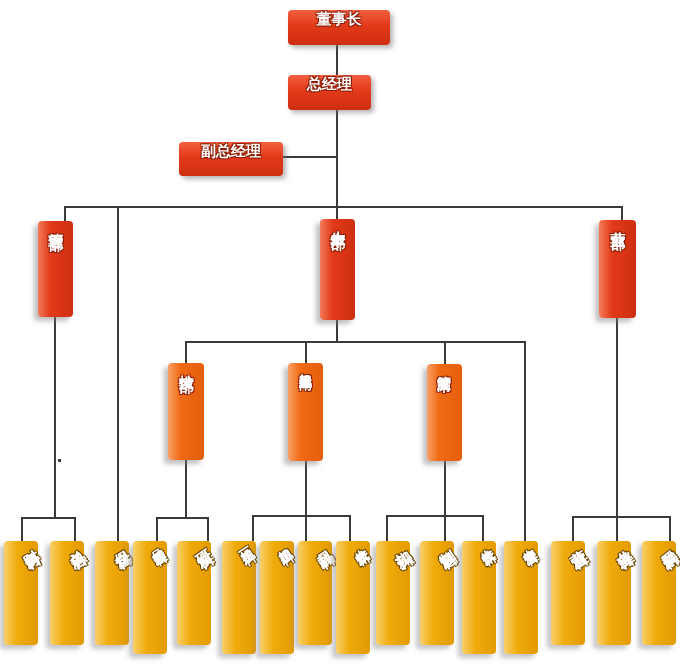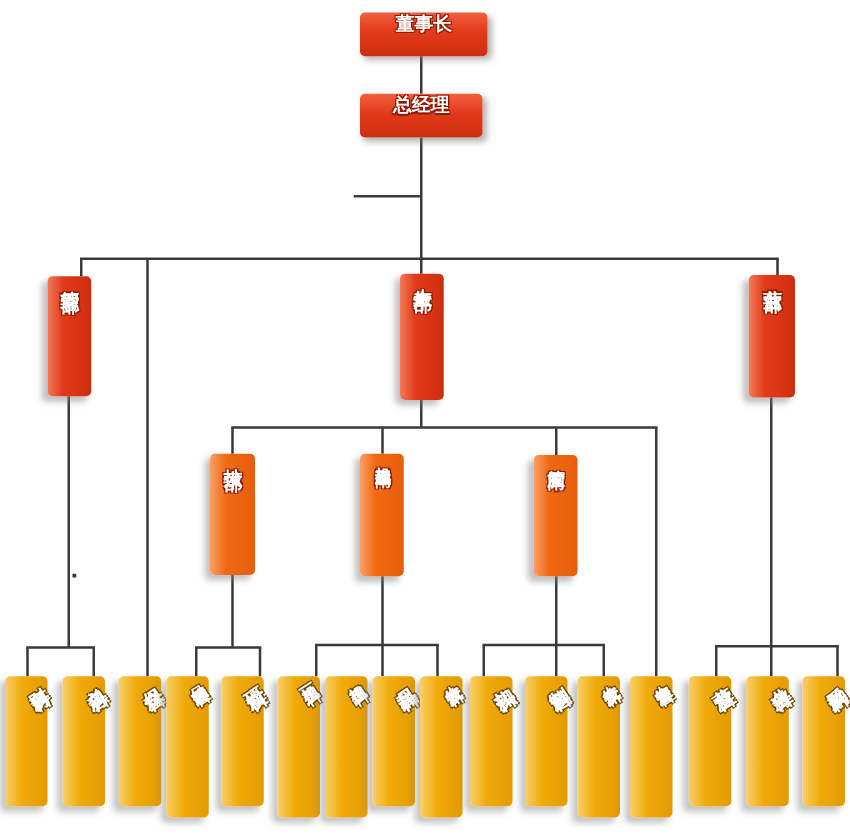--- a/index.html
+++ b/index.html
@@ -66,22 +66,25 @@
   <div class="ln" style="left:156px;top:517px;width:53px;height:2px"></div>
   <div class="ln" style="left:252px;top:515px;width:99px;height:2px"></div>
   <div class="ln" style="left:386px;top:515px;width:98px;height:2px"></div>
   <div class="ln" style="left:572px;top:516px;width:99px;height:2px"></div>
 
   <div class="dot" style="left:58px;top:459px;width:3px;height:3px"></div>
 
   <div class="node red-h" style="left:288px;top:10px;width:102px;height:35px">
     <span class="t">董事长</span>
   </div>
-  <div class="node red-h" style="left:288px;top:75px;width:98px;height:35px">
+  <div class="node red-h" style="left:288px;top:75px;width:83px;height:35px">
     <span class="t">总经理</span>
+  </div>
+  <div class="node red-h" style="left:179px;top:142px;width:104px;height:34px">
+    <span class="t">副总经理</span>
   </div>
 
   <div class="node red-v" style="left:38px;top:221px;width:35px;height:96px">
     <span class="vt">管理部</span>
   </div>
   <div class="node red-v" style="left:320px;top:219px;width:35px;height:101px">
     <span class="vt">生产本部</span>
   </div>
   <div class="node red-v" style="left:599px;top:220px;width:37px;height:98px">
     <span class="vt">营业部</span>

